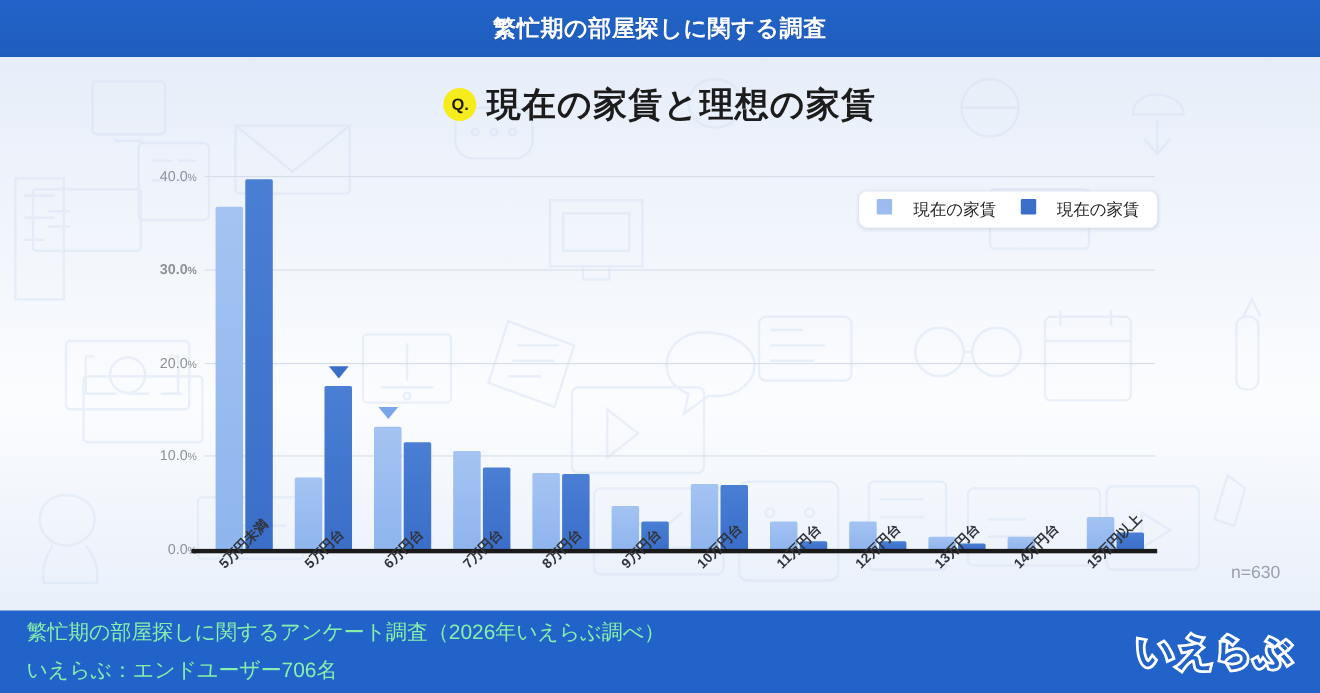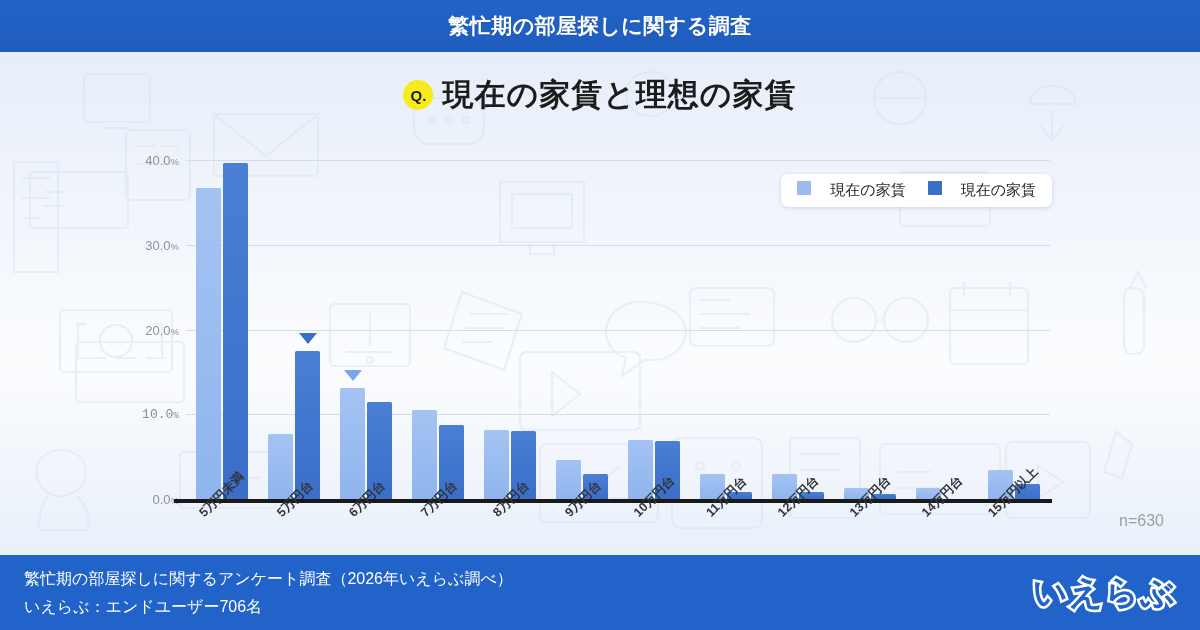--- a/index.html
+++ b/index.html
@@ -108,21 +108,21 @@
     position:absolute; right:36px; top:460px; z-index:4;
     font-size:16px; color:#9ba1a9;
   }
 
   
   .footer {
     position:absolute; left:0; top:555px; width:1200px; height:75px;
     background:#2163c8; display:flex; align-items:center;
     justify-content:space-between; padding:0 24px;
   }
-  .footer-text { color:#ffffff; font-size:16px; line-height:1.75; }
+  .footer-text { color:#86efac; font-size:19px; line-height:1.75; }
   .logo {
     display:flex; align-items:flex-end; gap:2px;
   }
   .logo-ch {
     font-size:34px; font-weight:bold; color:#2163c8;
     -webkit-text-stroke:5px #fff; paint-order:stroke fill;
     letter-spacing:1px; font-family:"DejaVu Sans",sans-serif;
   }
 </style>
 </head>
@@ -223,25 +223,25 @@
         <span class="legend-swatch" style="background:#3b6ec9"></span>
         <span class="legend-label">現在の家賃</span>
       </div>
     </div>
 
     <div class="plot">
       <div id="grid-layer">
           <div class="gridline" style="top: 339px;"></div>
           <div class="ylabel" style="top: 339px;">0.0<span class="pct">%</span></div>
           <div class="gridline" style="top: 254.25px;"></div>
-          <div class="ylabel" style="top: 254.25px; font-family: Liberation Mono, monospace;">10.0<span class="pct">%</span></div>
+          <div class="ylabel" style="top: 254.25px;">10.0<span class="pct">%</span></div>
           <div class="gridline" style="top: 169.5px;"></div>
           <div class="ylabel" style="top: 169.5px;">20.0<span class="pct">%</span></div>
           <div class="gridline" style="top: 84.75px;"></div>
-          <div class="ylabel" style="top: 84.75px;">30.0<span class="pct">%</span></div>
+          <div class="ylabel" style="top: 84.75px; font-weight: bold;">30.0<span class="pct">%</span></div>
           <div class="gridline" style="top: 0px;"></div>
           <div class="ylabel" style="top: 0px;">40.0<span class="pct">%</span></div>
         </div>
       <div class="bars" id="bars-layer">
           <div class="group">
             <div class="bar cur" title="現在の家賃 5万円未満 36.7%" style="height: 311.033px;"></div>
             <div class="bar ideal" title="理想の家賃 5万円未満 39.7%" style="height: 336.457px;"></div>
           </div>
           <div class="group">
             <div class="bar cur" title="現在の家賃 5万円台 7.7%" style="height: 65.2575px;"></div>

